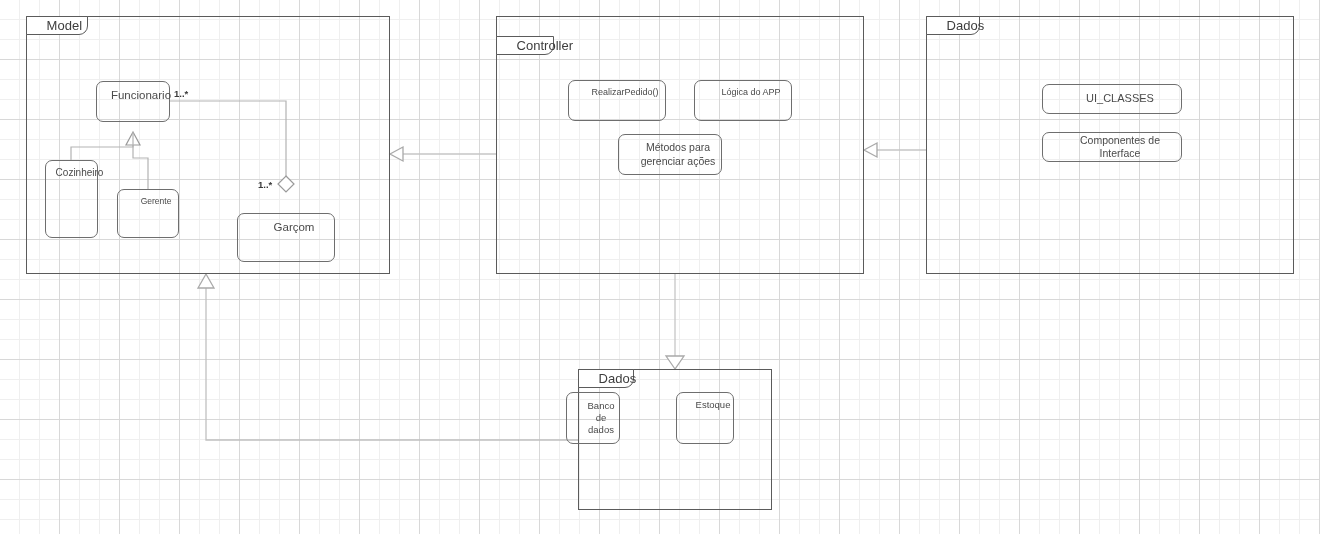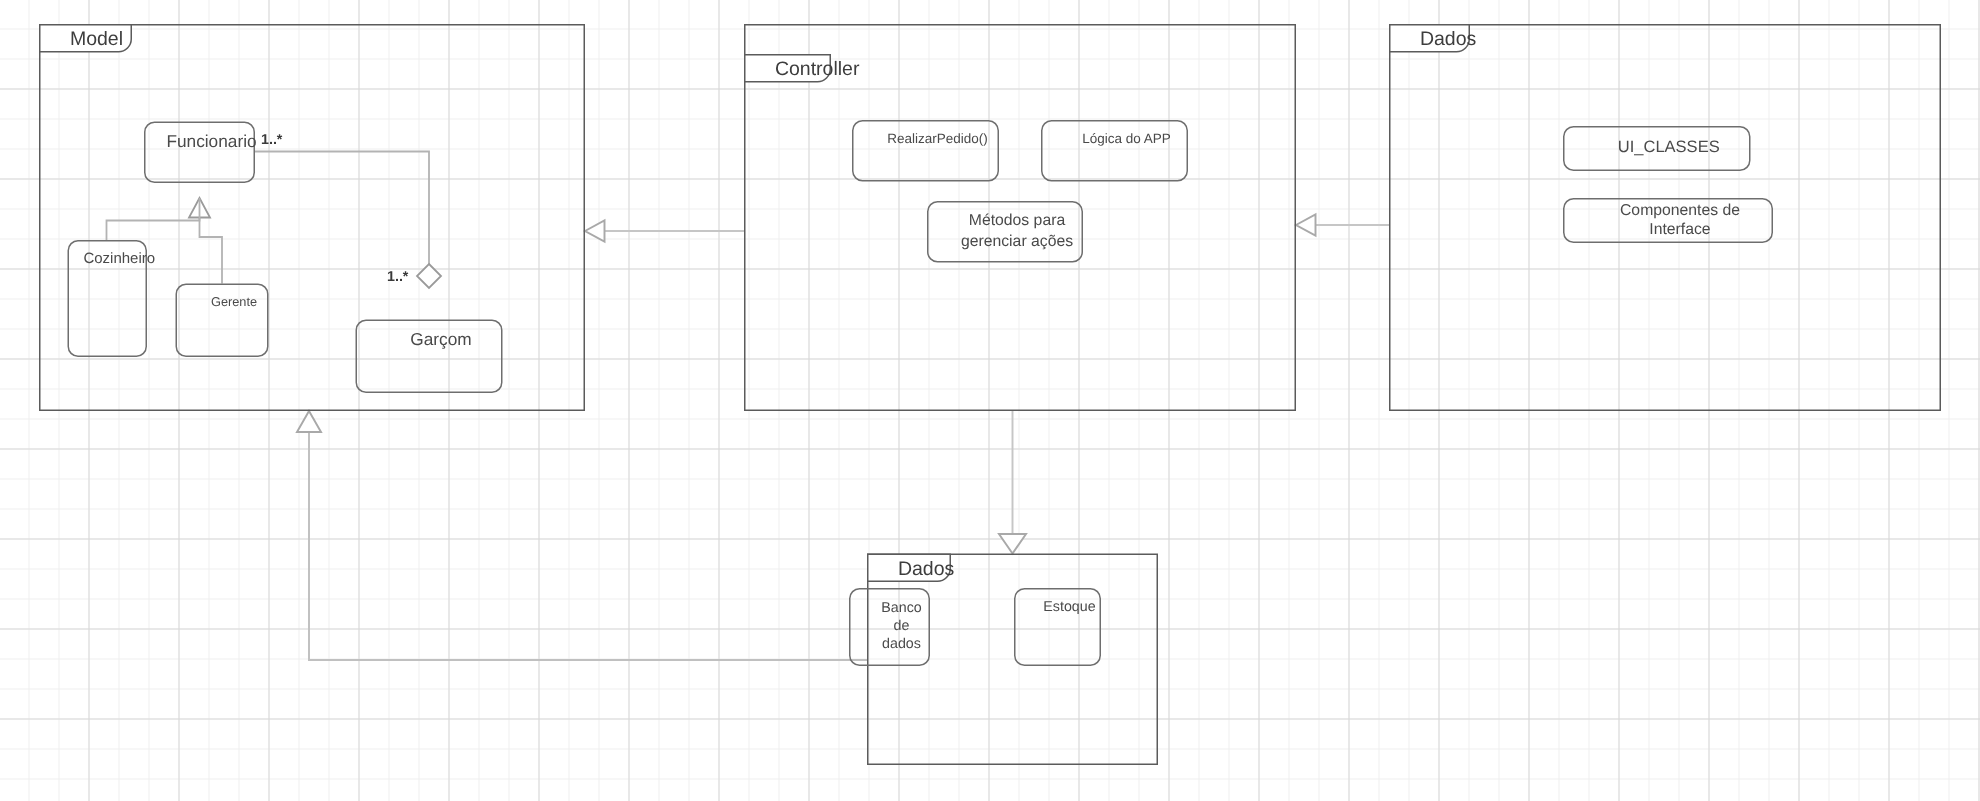--- a/index.html
+++ b/index.html
@@ -165,21 +165,21 @@
   <div class="cls mid" style="left:618px; top:134px; width:104px; height:41px; font-size:10.5px;">
     <span>Métodos para gerenciar ações</span>
   </div>
 
   <div class="pkg" style="left:926px; top:16px; width:368px; height:258px;">
     <div class="pkg-tab" style="width:54px;">
       <span>Dados</span>
     </div>
   </div>
 
-  <div class="cls mid" style="left:1042px; top:84px; width:125px; height:30px; font-size:11px;">
+  <div class="cls mid" style="left:1042px; top:84px; width:140px; height:30px; font-size:11px;">
     <span>UI_CLASSES</span>
   </div>
 
   <div class="cls mid" style="left:1042px; top:132px; width:140px; height:30px; font-size:10.5px;">
     <span>Componentes de Interface</span>
   </div>
 
   <div class="pkg" style="left:578px; top:369px; width:194px; height:141px;">
     <div class="pkg-tab" style="width:56px;">
       <span>Dados</span>

